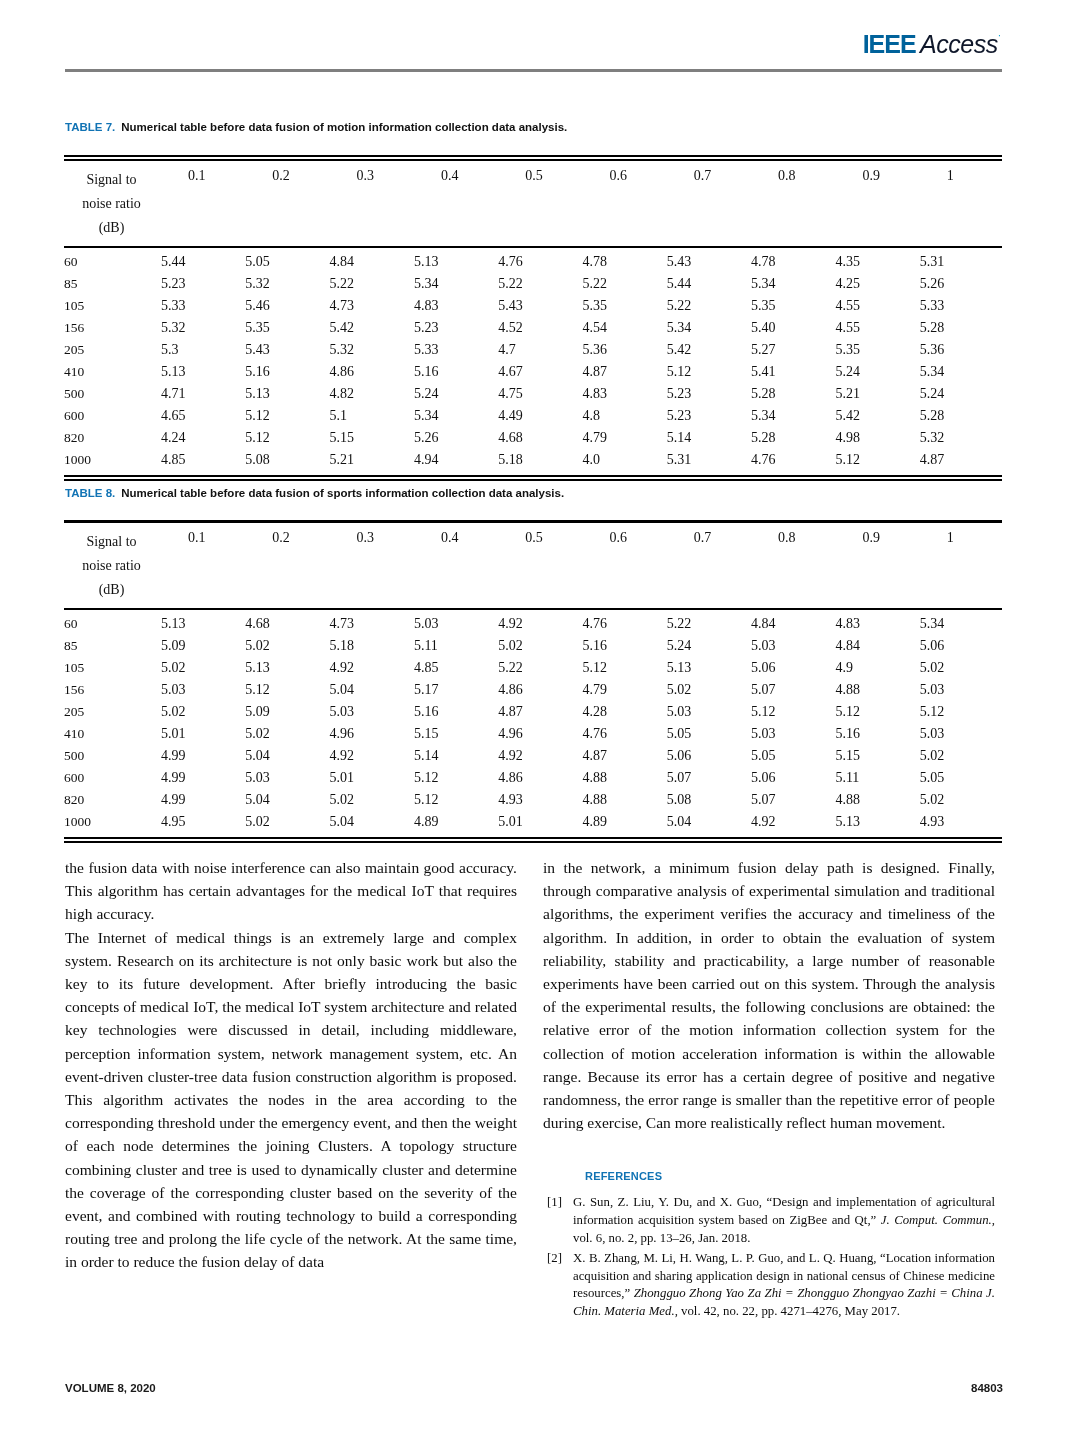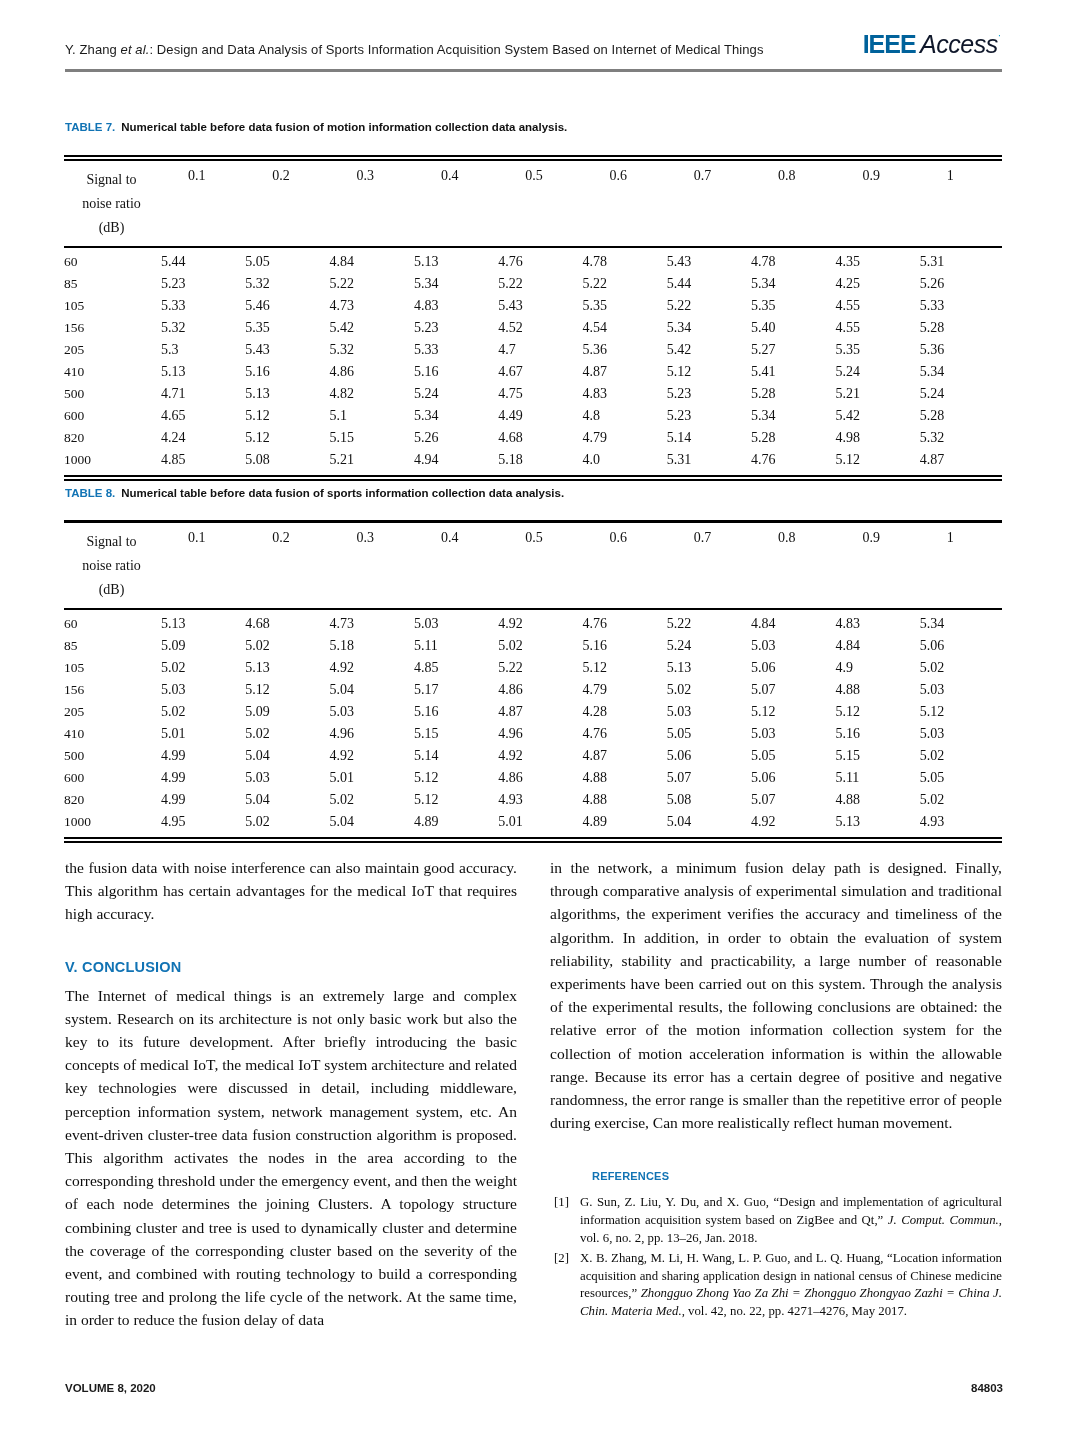--- a/index.html
+++ b/index.html
@@ -89,21 +89,21 @@
   .tbl tbody th.rowlabel { text-align: left; height: 22px; line-height: 22px; font-size: 13.5px; }
   .tbl tbody td { text-align: left; padding-left: 2px; height: 22px; line-height: 22px; }
   .tbl tbody tr:first-child th, .tbl tbody tr:first-child td { padding-top: 3px; }
   .tbl tbody tr:last-child th, .tbl tbody tr:last-child td { padding-bottom: 4px; }
   
   .columns {
     position: absolute;
     left: 65px; top: 856px;
     width: 937px;
     display: flex;
-    gap: 33px;
+    gap: 26px;
   }
   .colm { width: 452px; }
   .body-par {
     font-size: 15.5px;
     line-height: 23.2px;
     text-align: justify;
     color: #0d0d0d;
   }
   .sec-heading {
     font-family: "Liberation Sans", sans-serif;
@@ -146,23 +146,20 @@
     font-weight: bold;
     color: #1a1a1a;
   }
   .footer .pageno { font-weight: bold; }
 </style>
 </head>
 <body>
 
 <div class="page">
 
-  <div class="running-head">
-    <span>Y. Zhang </span><i>et al.</i><span>: Design and Data Analysis of Sports Information Acquisition System Based on Internet of Medical Things</span>
-  </div>
   <div class="logo">
     <span class="ieee">IEEE</span>
     <span class="access">Access</span><span class="mark">·</span>
   </div>
   <div class="header-rule"></div>
 
   <div class="tcaption cap7">
     <span class="tlabel">TABLE 7.</span><span>Numerical table before data fusion of motion information collection data analysis.</span>
   </div>
   <table class="tbl tbl7">
@@ -498,21 +495,20 @@
           <td>4.92</td>
           <td>5.13</td>
           <td>4.93</td>
         </tr>
       </tbody>
   </table>
 
   <div class="columns">
     <div class="colm">
       <p class="body-par">the fusion data with noise interference can also maintain good accuracy. This algorithm has certain advantages for the medical IoT that requires high accuracy.</p>
-      <div class="sec-heading">V. CONCLUSION</div>
       <p class="body-par">The Internet of medical things is an extremely large and complex system. Research on its architecture is not only basic work but also the key to its future development. After briefly introducing the basic concepts of medical IoT, the medical IoT system architecture and related key technologies were discussed in detail, including middleware, perception information system, network management system, etc. An event-driven cluster-tree data fusion construction algorithm is proposed. This algorithm activates the nodes in the area according to the corresponding threshold under the emergency event, and then the weight of each node determines the joining Clusters. A topology structure combining cluster and tree is used to dynamically cluster and determine the coverage of the corresponding cluster based on the severity of the event, and combined with routing technology to build a corresponding routing tree and prolong the life cycle of the network. At the same time, in order to reduce the fusion delay of data</p>
     </div>
     <div class="colm">
       <p class="body-par">in the network, a minimum fusion delay path is designed. Finally, through comparative analysis of experimental simulation and traditional algorithms, the experiment verifies the accuracy and timeliness of the algorithm. In addition, in order to obtain the evaluation of system reliability, stability and practicability, a large number of reasonable experiments have been carried out on this system. Through the analysis of the experimental results, the following conclusions are obtained: the relative error of the motion information collection system for the collection of motion acceleration information is within the allowable range. Because its error has a certain degree of positive and negative randomness, the error range is smaller than the repetitive error of people during exercise, Can more realistically reflect human movement.</p>
       <div class="refs-heading">REFERENCES</div>
       <div>
           <div class="ref"><span class="ref-num">[1]</span><span>G. Sun, Z. Liu, Y. Du, and X. Guo, “Design and implementation of agricultural information acquisition system based on ZigBee and Qt,” </span><i>J. Comput. Commun.</i><span>, vol. 6, no. 2, pp. 13–26, Jan. 2018.</span></div>
           <div class="ref"><span class="ref-num">[2]</span><span>X. B. Zhang, M. Li, H. Wang, L. P. Guo, and L. Q. Huang, “Location information acquisition and sharing application design in national census of Chinese medicine resources,” </span><i>Zhongguo Zhong Yao Za Zhi = Zhongguo Zhongyao Zazhi = China J. Chin. Materia Med.</i><span>, vol. 42, no. 22, pp. 4271–4276, May 2017.</span></div>
         </div>
     </div>

